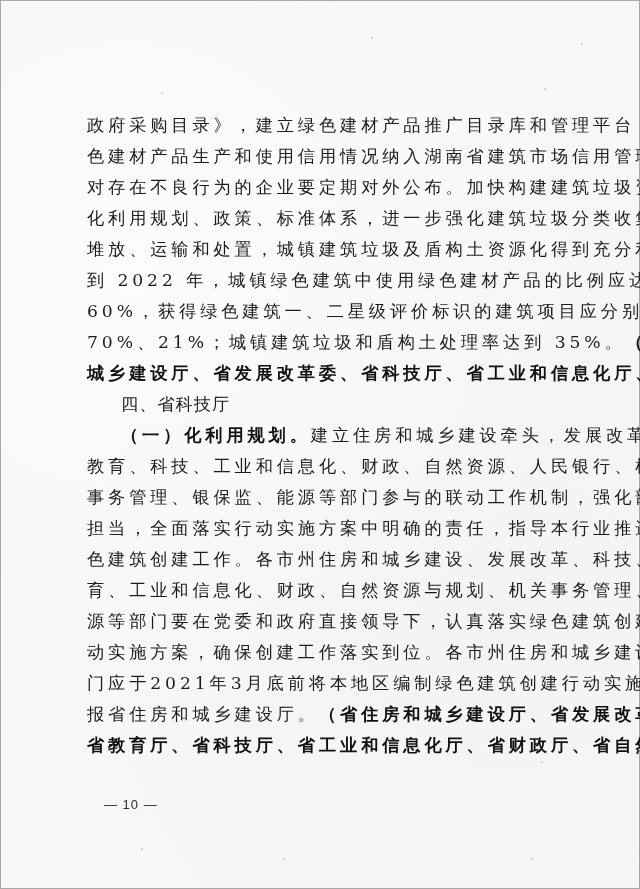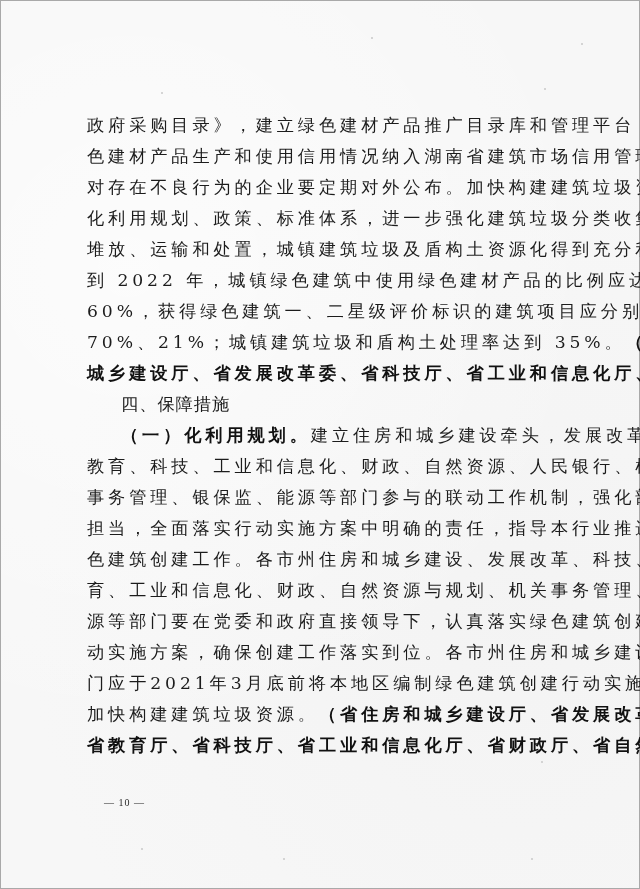--- a/index.html
+++ b/index.html
@@ -51,22 +51,22 @@
     }
     .heading {
       font-family: "DejaVu Sans", "Liberation Sans", sans-serif;
       font-weight: normal;
       letter-spacing: 1px;
     }
     .footer-page {
       position: absolute;
       left: 103px;
       top: 796px;
-      font-family: Liberation Serif, serif;
-      font-size: 10px;
+      font-family: Liberation Sans, sans-serif;
+      font-size: 13px;
       color: #2a2a2a;
       letter-spacing: 1px;
     }
     .speck {
       position: absolute;
       width: 2px;
       height: 2px;
       background: #c8c8c8;
       border-radius: 1px;
     }
@@ -80,32 +80,32 @@
     <span class="line">政府采购目录》，建立绿色建材产品推广目录库和管理平台，将绿</span>
     <span class="line">色建材产品生产和使用信用情况纳入湖南省建筑市场信用管理，</span>
     <span class="line">对存在不良行为的企业要定期对外公布。加快构建建筑垃圾资源</span>
     <span class="line">化利用规划、政策、标准体系，进一步强化建筑垃圾分类收集、</span>
     <span class="line">堆放、运输和处置，城镇建筑垃圾及盾构土资源化得到充分利用。</span>
     <span class="line">到 2022 年，城镇绿色建筑中使用绿色建材产品的比例应达到</span>
     <span class="line">60%，获得绿色建筑一、二星级评价标识的建筑项目应分别达到</span>
     <span class="line"><span>70%、21%；城镇建筑垃圾和盾构土处理率达到 35%。</span><span class="bold">（省住房和</span></span>
     <span class="line bold">城乡建设厅、省发展改革委、省科技厅、省工业和信息化厅、省</span>
 
-    <span class="line indent2 heading">四、保障措施</span>
+    <span class="line indent2 heading">四、省科技厅</span>
 
     <span class="line indent2"><span class="bold">（一）化利用规划。</span><span>建立住房和城乡建设牵头，发展改革、</span></span>
     <span class="line">教育、科技、工业和信息化、财政、自然资源、人民银行、机关</span>
     <span class="line">事务管理、银保监、能源等部门参与的联动工作机制，强化部门</span>
     <span class="line">担当，全面落实行动实施方案中明确的责任，指导本行业推进绿</span>
     <span class="line">色建筑创建工作。各市州住房和城乡建设、发展改革、科技、教</span>
     <span class="line">育、工业和信息化、财政、自然资源与规划、机关事务管理、能</span>
     <span class="line">源等部门要在党委和政府直接领导下，认真落实绿色建筑创建行</span>
     <span class="line">动实施方案，确保创建工作落实到位。各市州住房和城乡建设部</span>
     <span class="line">门应于2021年3月底前将本地区编制绿色建筑创建行动实施计划</span>
-    <span class="line"><span>加快构建建筑垃圾资源。</span><span class="bold">（省住房和城乡建设厅、省发展改革委、</span></span>
+    <span class="line"><span>报省住房和城乡建设厅。</span><span class="bold">（省住房和城乡建设厅、省发展改革委、</span></span>
     <span class="line bold">省教育厅、省科技厅、省工业和信息化厅、省财政厅、省自然资</span>
   </div>
 
   <div class="footer-page">— 10 —</div>
 
   <span class="speck" style="left:370px;top:36px;"></span>
   <span class="speck" style="left:543px;top:87px;"></span>
   <span class="speck" style="left:160px;top:91px;"></span>
   <span class="speck" style="left:580px;top:42px;"></span>
   <span class="speck" style="left:540px;top:760px;"></span>

